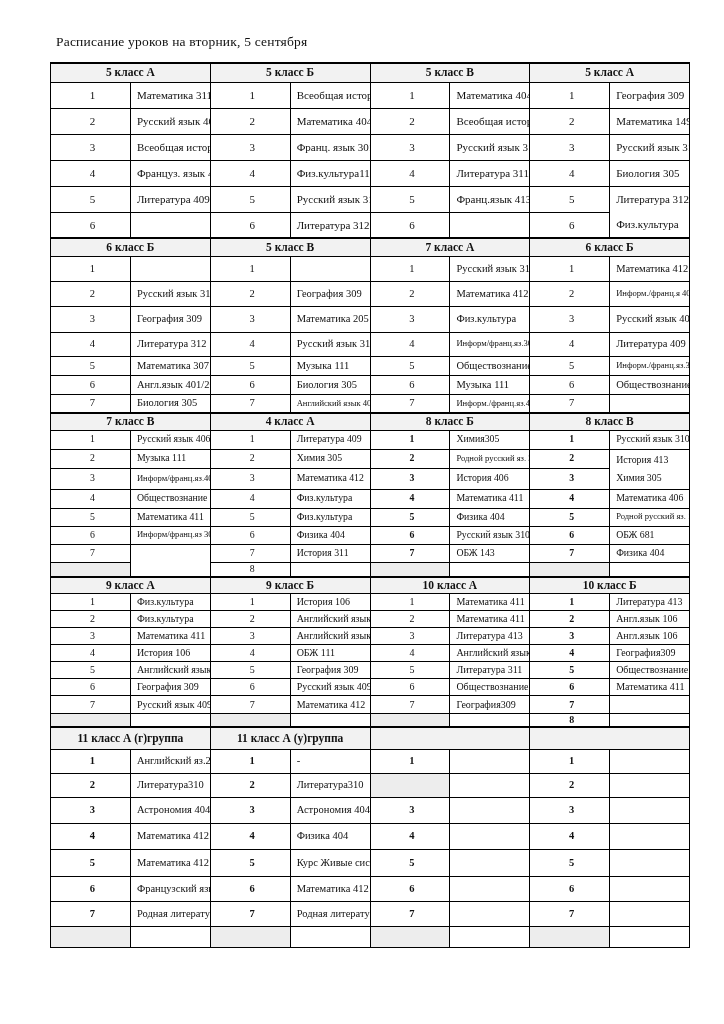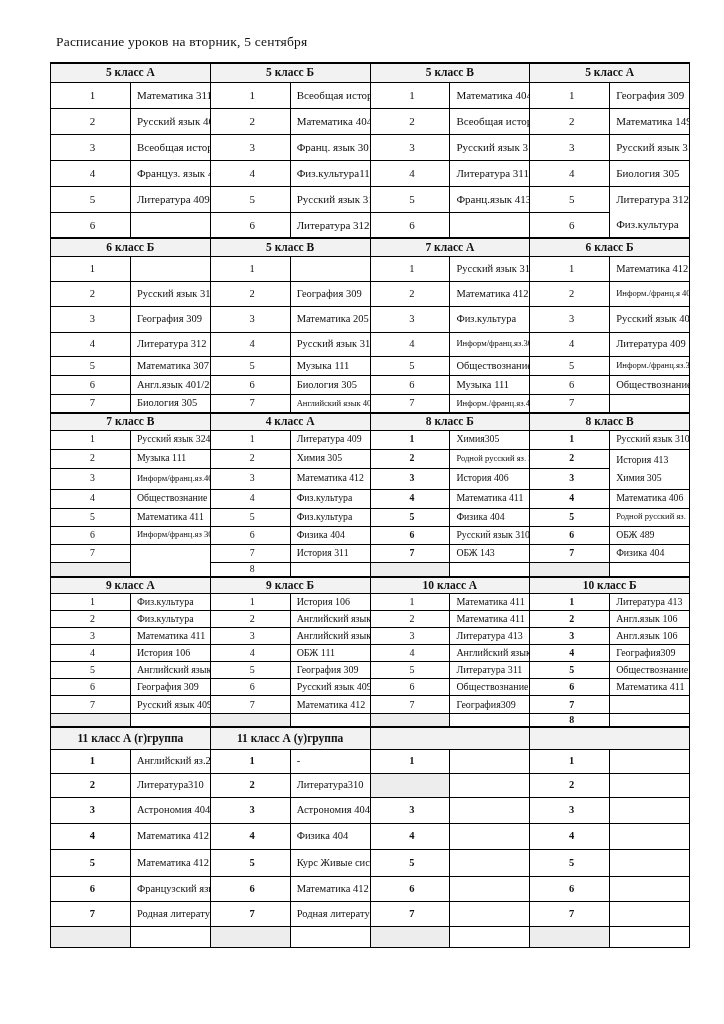--- a/index.html
+++ b/index.html
@@ -189,21 +189,21 @@
           <td class="subj"></td>
         </tr>
         <tr class="band-header" style="height: 17px;">
           <td colspan="2">7 класс В</td>
           <td colspan="2">4 класс А</td>
           <td colspan="2">8 класс Б</td>
           <td colspan="2">8 класс В</td>
         </tr>
         <tr style="height: 19px; font-size: 9.8px;">
           <td class="num">1</td>
-          <td class="subj">Русский язык 324</td>
+          <td class="subj">Русский язык 406</td>
           <td class="num">1</td>
           <td class="subj">Литература 409</td>
           <td class="num bold">1</td>
           <td class="subj">Химия305</td>
           <td class="num bold">1</td>
           <td class="subj">Русский язык 310</td>
         </tr>
         <tr style="height: 19px; font-size: 9.8px;">
           <td class="num">2</td>
           <td class="subj">Музыка 111</td>
@@ -247,21 +247,21 @@
           <td class="subj small">Родной русский яз. 106</td>
         </tr>
         <tr style="height: 18px; font-size: 9.8px;">
           <td class="num">6</td>
           <td class="subj small">Информ/франц.яз 301/408</td>
           <td class="num">6</td>
           <td class="subj">Физика 404</td>
           <td class="num bold">6</td>
           <td class="subj">Русский язык 310</td>
           <td class="num bold">6</td>
-          <td class="subj">ОБЖ 489</td>
+          <td class="subj">ОБЖ 681</td>
         </tr>
         <tr style="height: 18px; font-size: 9.8px;">
           <td class="num">7</td>
           <td class="subj" rowspan="2"></td>
           <td class="num">7</td>
           <td class="subj">История 311</td>
           <td class="num bold">7</td>
           <td class="subj">ОБЖ 143</td>
           <td class="num bold">7</td>
           <td class="subj">Физика 404</td>

